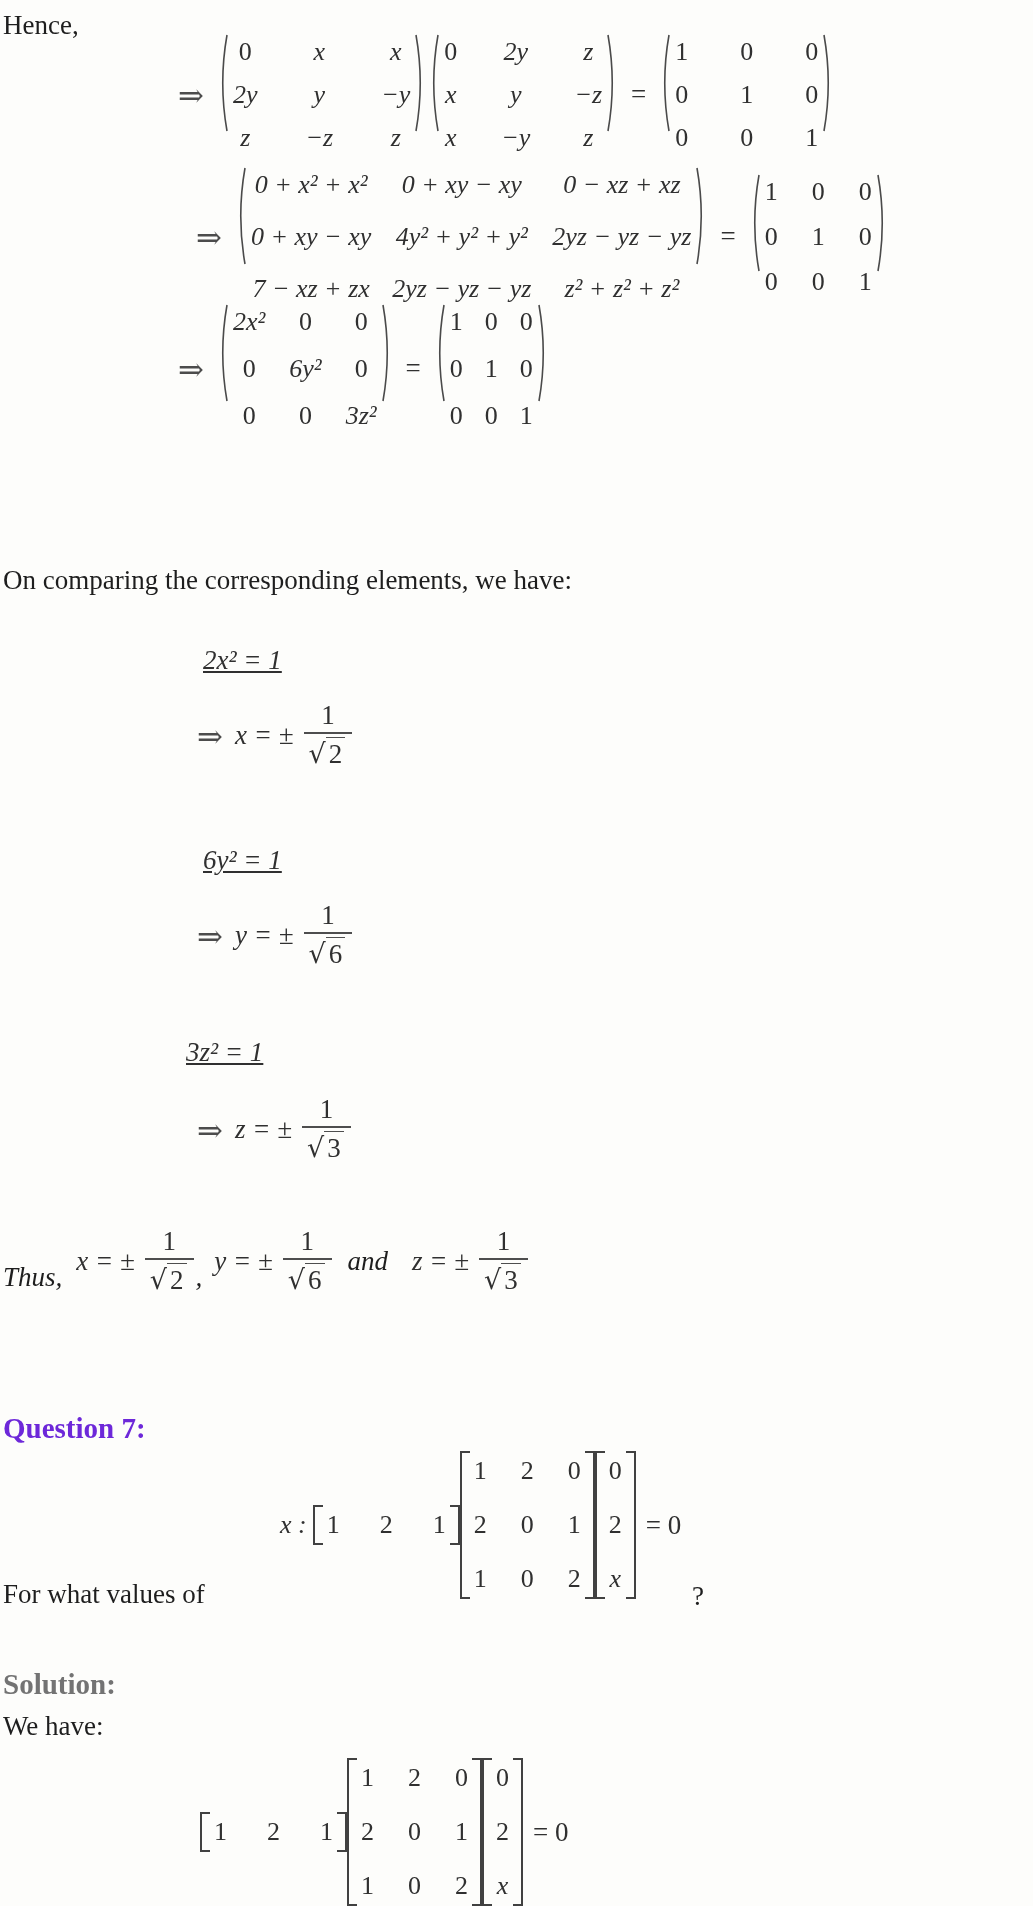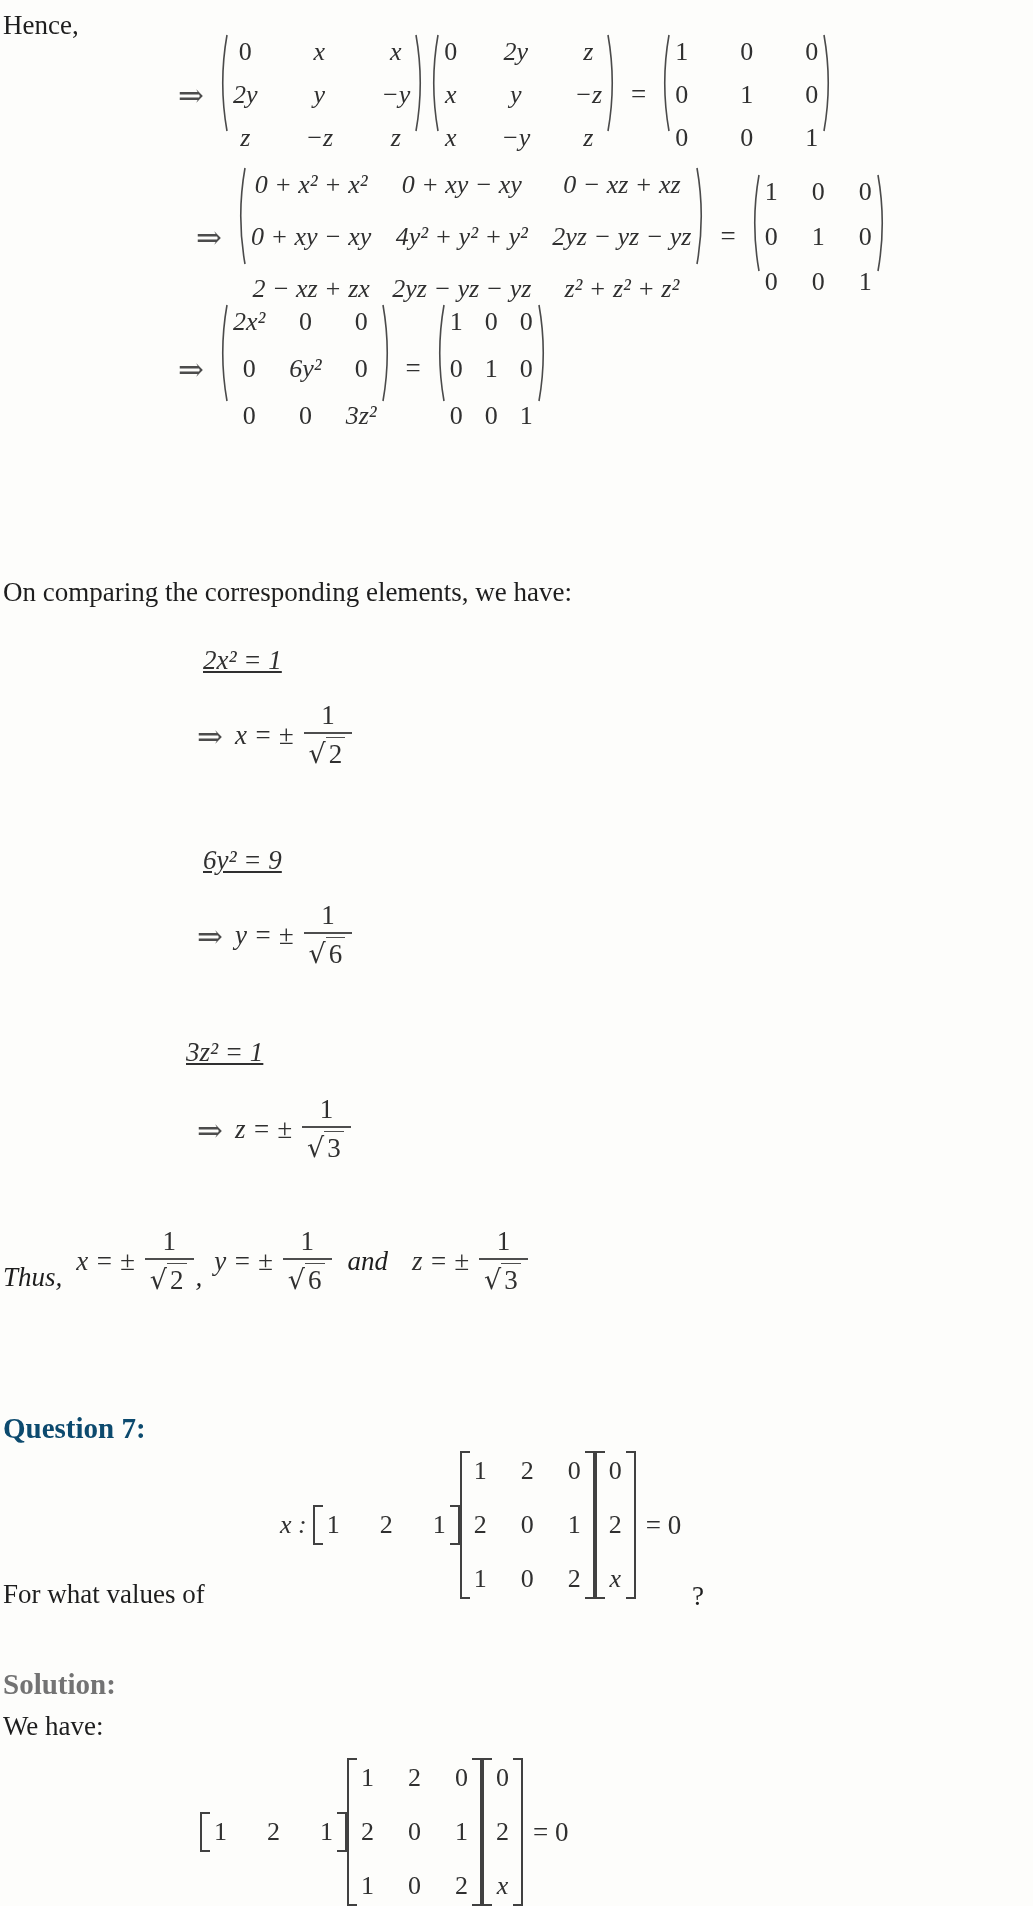--- a/index.html
+++ b/index.html
@@ -132,21 +132,21 @@
     <svg class="paren l" viewBox="0 0 12 100" preserveAspectRatio="none">
         <path d="M10 2 Q1.5 50 10 98" fill="none" stroke="#4a4a4a" stroke-width="1.6" vector-effect="non-scaling-stroke"></path>
       </svg>
     <span class="cells g3 gap-big">
       <span class="mt mcell it">0 + x² + x²</span>
       <span class="mt mcell it">0 + xy − xy</span>
       <span class="mt mcell it">0 − xz + xz</span>
       <span class="mt mcell it">0 + xy − xy</span>
       <span class="mt mcell it">4y² + y² + y²</span>
       <span class="mt mcell it">2yz − yz − yz</span>
-      <span class="mt mcell it">2 − xz + zx</span>
+      <span class="mt mcell it">7 − xz + zx</span>
       <span class="mt mcell it">2yz − yz − yz</span>
       <span class="mt mcell it">z² + z² + z²</span>
     </span>
     <svg class="paren r" viewBox="0 0 12 100" preserveAspectRatio="none">
         <path d="M2 2 Q10.5 50 2 98" fill="none" stroke="#4a4a4a" stroke-width="1.6" vector-effect="non-scaling-stroke"></path>
       </svg>
   </span>
   <span class="eqs mt">=</span>
   <span class="mx">
     <svg class="paren l" viewBox="0 0 12 100" preserveAspectRatio="none">
@@ -205,36 +205,36 @@
       <span class="mt mcell">0</span>
       <span class="mt mcell">0</span>
       <span class="mt mcell">1</span>
     </span>
     <svg class="paren r" viewBox="0 0 12 100" preserveAspectRatio="none">
         <path d="M2 2 Q10.5 50 2 98" fill="none" stroke="#4a4a4a" stroke-width="1.6" vector-effect="non-scaling-stroke"></path>
       </svg>
   </span>
 </div>
 
-<div class="text abs" style="left:3px; top:576px">On comparing the corresponding elements, we have:</div>
+<div class="text abs" style="left:3px; top:564px">On comparing the corresponding elements, we have:</div>
 
 <div class="abs given mt it" style="left:203px; top:645px">2x² = 1</div>
 <div class="eqrow abs" style="left:197px; top:700px">
   <span class="arrow">⇒</span>
   <span class="mt lead it">x = ±</span>
   <span class="frac">
     <span class="num">1</span>
     <span class="den">
         <span class="rad">√</span>
         <span class="cand">2</span>
       </span>
   </span>
 </div>
 
-<div class="abs given mt it" style="left:203px; top:845px">6y² = 9</div>
+<div class="abs given mt it" style="left:203px; top:845px">6y² = 1</div>
 <div class="eqrow abs" style="left:197px; top:900px">
   <span class="arrow">⇒</span>
   <span class="mt lead it">y = ±</span>
   <span class="frac">
     <span class="num">1</span>
     <span class="den">
         <span class="rad">√</span>
         <span class="cand">6</span>
       </span>
   </span>
@@ -282,21 +282,21 @@
     <span class="frac">
       <span class="num">1</span>
       <span class="den">
           <span class="rad">√</span>
           <span class="cand">3</span>
         </span>
     </span>
   </span>
 </div>
 
-<div class="heading abs" style="left: 3px; top: 1412px; color: #0c4a6e;">Question 7:</div>
+<div class="heading abs" style="left: 3px; top: 1412px; color: #6d28d9;">Question 7:</div>
 
 <div class="eqrow abs" style="left:280px; top:1450px">
   <span class="mt it" style="margin-right:6px">x :</span>
   <span class="mx sq">
     <span class="sqb l"></span>
     <span class="cells g3 q-row">
       <span class="mt q-cell">1</span>
       <span class="mt q-cell">2</span>
       <span class="mt q-cell">1</span>
     </span>

